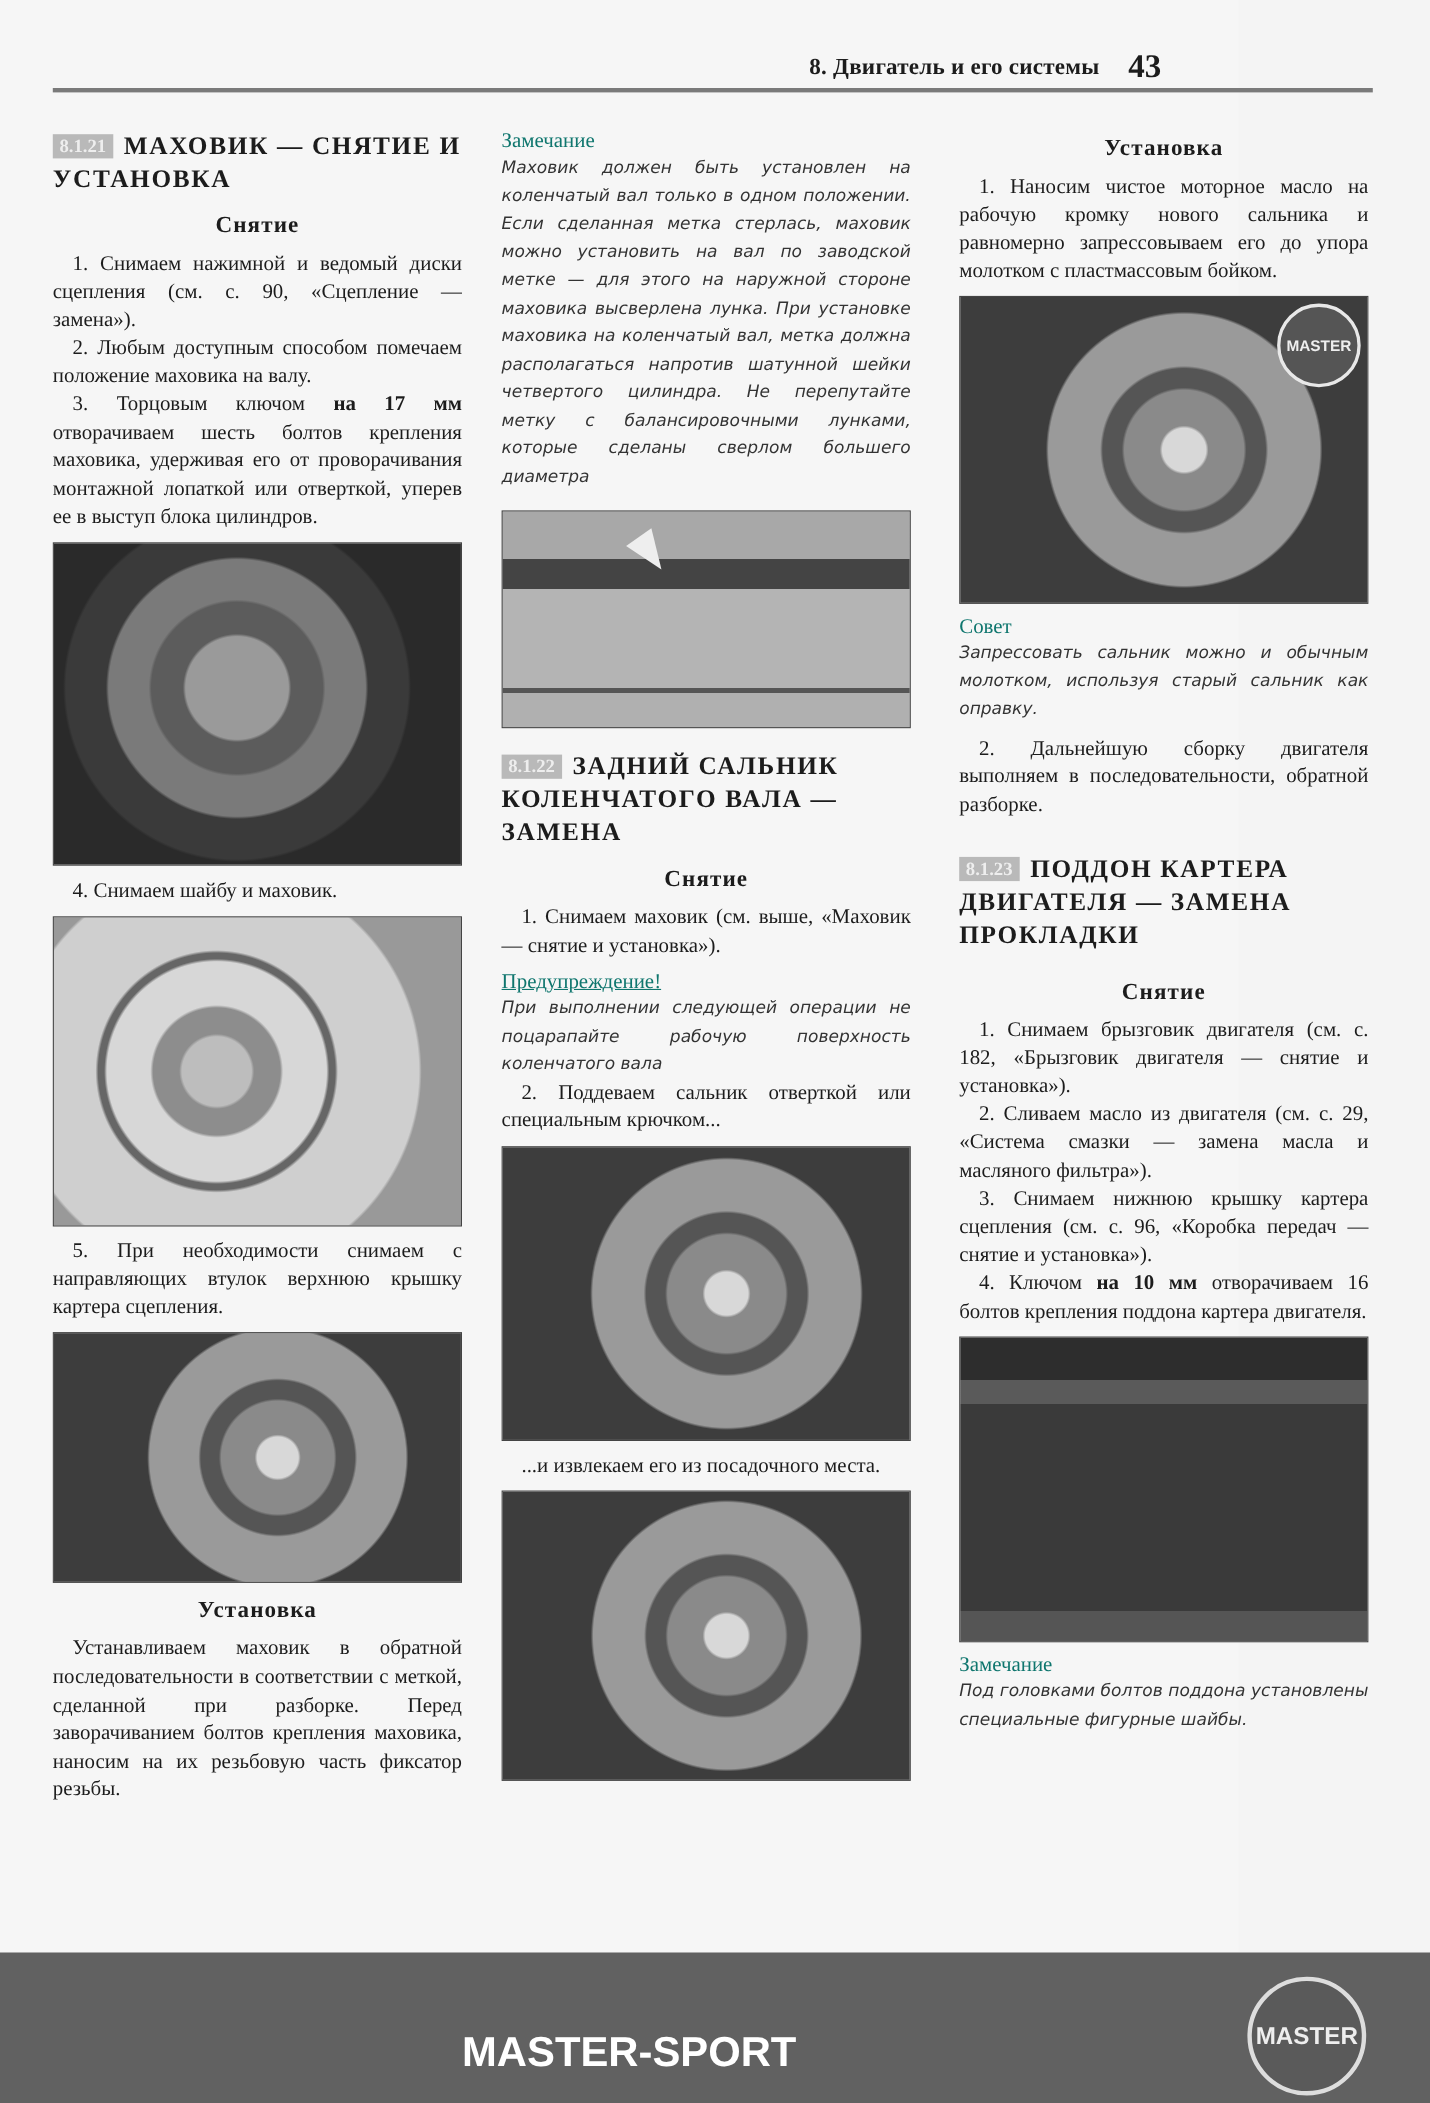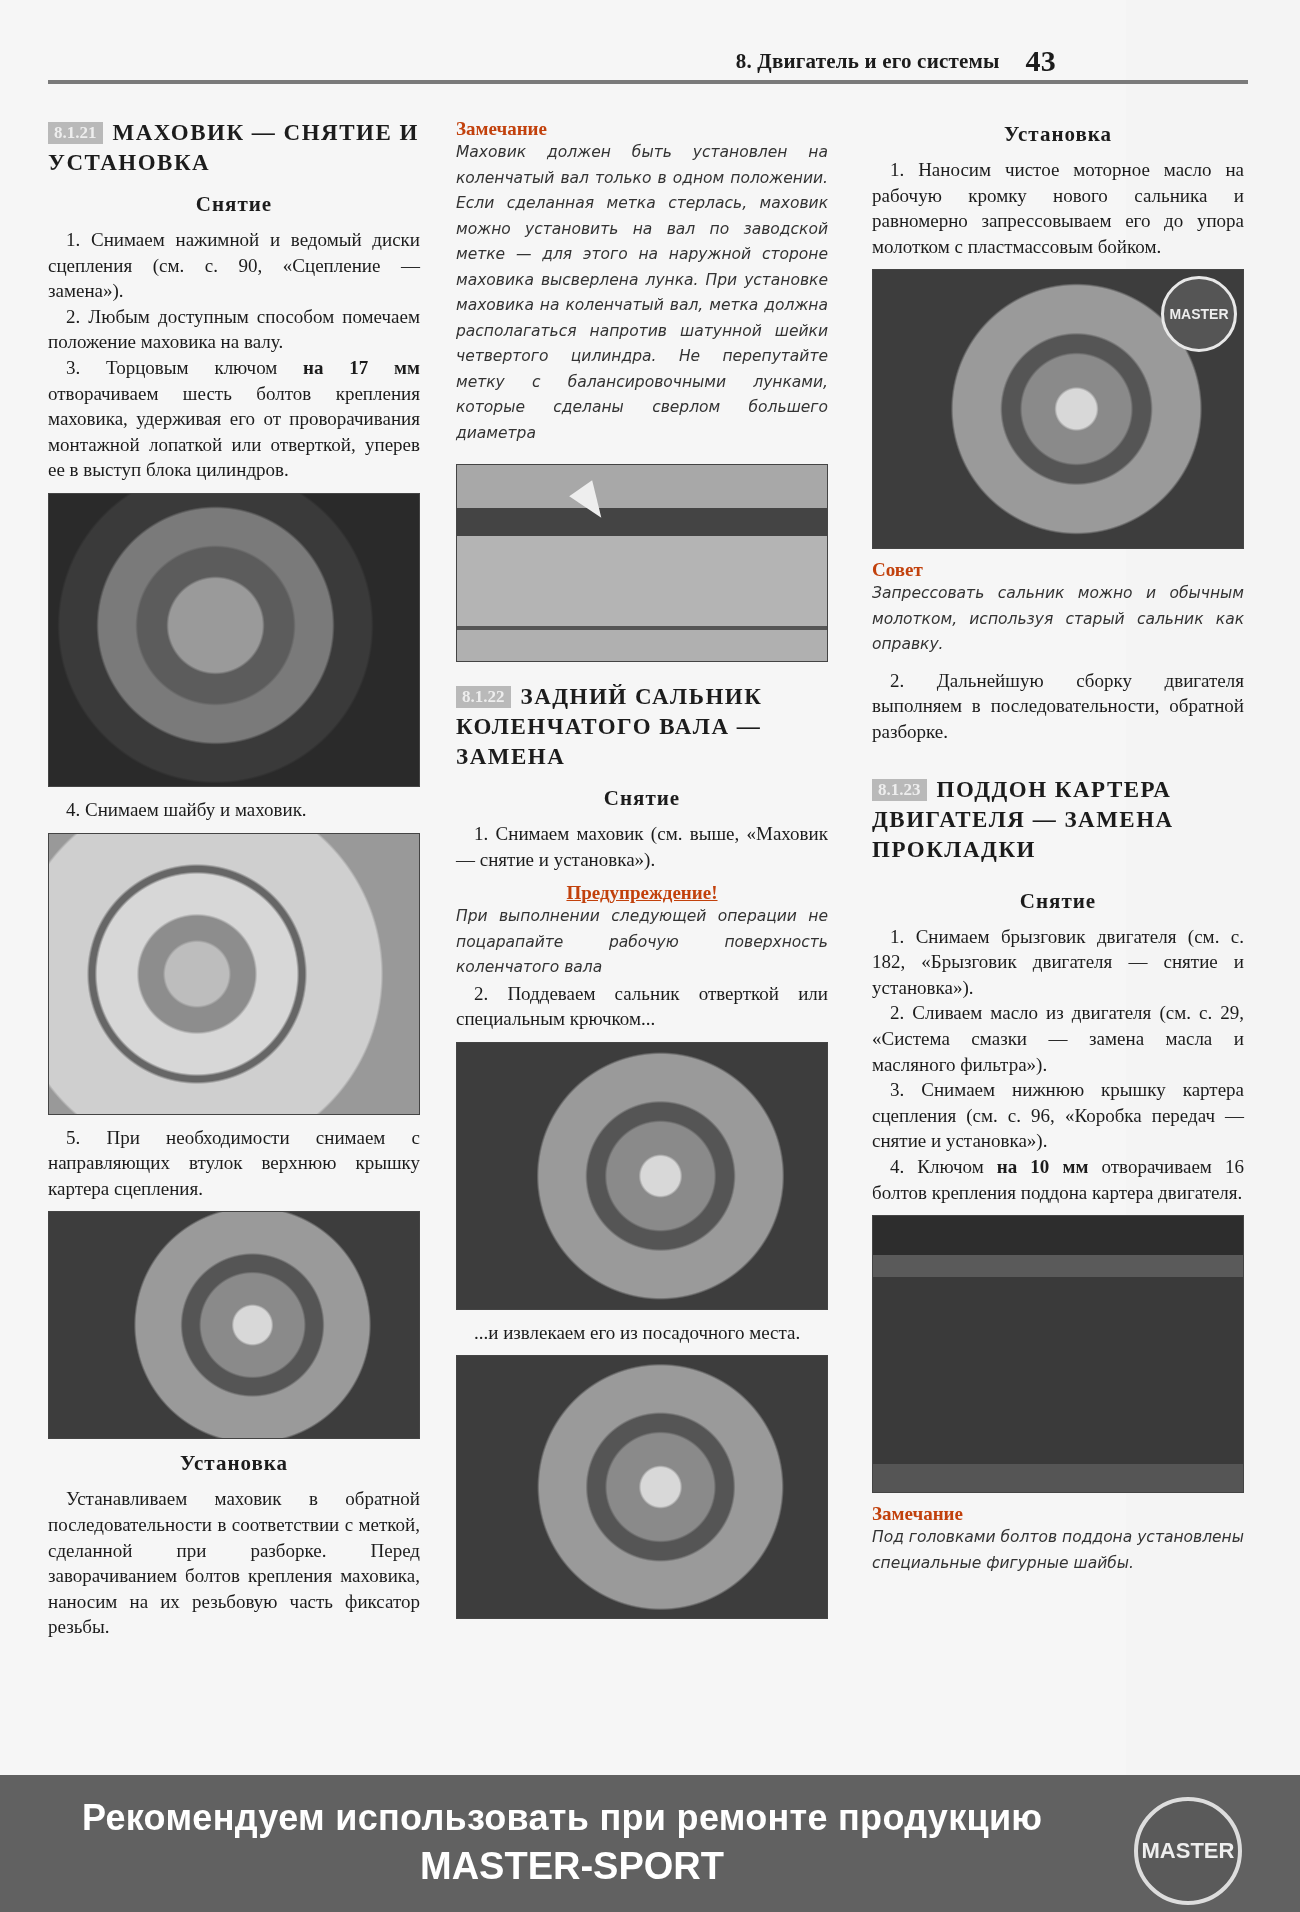--- a/index.html
+++ b/index.html
@@ -9,23 +9,23 @@
   .running-head { position:absolute; right:70px; top:44px; font-weight:bold; font-size:21px; letter-spacing:0.2px; }
   .running-head .pn { font-size:30px; margin-left:26px; vertical-align:-3px; }
   .rule { position:absolute; left:48px; top:80px; width:1200px; height:4px; background:#7a7a7a; }
   .col { position:absolute; top:118px; width:372px; }
   .c1 { left:48px; } .c2 { left:456px; } .c3 { left:872px; }
   .sec-title { font-weight:bold; font-size:23px; line-height:30px; letter-spacing:1.5px; margin:0 0 14px 0; text-transform:uppercase; }
   .badge { display:inline-block; background:#b9b9b9; color:#eee; font-size:17px; padding:0 6px; margin-right:10px; letter-spacing:0; line-height:22px; vertical-align:2px; }
   .sub { text-align:center; font-weight:bold; font-size:21px; letter-spacing:1px; margin:12px 0 10px 0; }
   p.t { font-size:19px; line-height:25.6px; text-align:justify; margin:0; text-indent:18px; }
   p.t b { font-weight:bold; }
-  .note-h { font-family:"Liberation Serif",serif; color:#c2410c; font-size:19px; line-height:22px;font-weight:bold; }
+  .note-h { font-family:"Liberation Serif",serif; color:#0f766e; font-size:19px; line-height:22px; }
   .note-b { font-family:"DejaVu Sans",sans-serif; font-style:italic; font-size:15.5px; line-height:25.5px; color:#333; text-align:justify; }
-  .warn-h { text-decoration:underline;text-align:center; }
+  .warn-h { text-decoration:underline; }
   .photo { position:relative; overflow:hidden; margin:10px 0; border:1px solid #444; }
   .ph-dark { background:radial-gradient(circle at 45% 45%, #9a9a9a 0 18%, #5c5c5c 19% 30%, #7a7a7a 31% 45%, #3a3a3a 46% 60%, #2a2a2a 61%); }
   .ph-light { background:radial-gradient(circle at 40% 50%, #bdbdbd 0 12%, #8d8d8d 13% 22%, #d7d7d7 23% 38%, #666 39% 41%, #cfcfcf 42% 70%, #999 71%); }
   .ph-gear { background:linear-gradient(#a8a8a8 0 22%, #444 22% 36%, #b4b4b4 36% 82%, #555 82% 84%, #b0b0b0 84%); }
   .ph-seal { background:radial-gradient(circle at 55% 50%, #d8d8d8 0 8%, #8a8a8a 9% 22%, #555 23% 30%, #9a9a9a 31% 50%, #3d3d3d 51%); }
   .ph-pan { background:linear-gradient(180deg,#2d2d2d 0 14%, #5a5a5a 14% 22%, #3a3a3a 22% 90%, #555 90%); }
   .logo-mini { position:absolute; right:6px; top:6px; width:70px; height:70px; border-radius:50%; border:3px solid #e8e8e8; color:#eee;
                font-family:"Liberation Sans",sans-serif; font-weight:bold; font-size:14px; display:flex; align-items:center; justify-content:center; background:#555; }
   .footer { position:absolute; left:0; top:1775px; width:1300px; height:137px; background:#616161; color:#fff; font-family:"Liberation Sans",sans-serif; }
   .footer .l1 { position:absolute; left:82px; top:22px; font-size:36px; font-weight:bold; letter-spacing:0.3px; }
@@ -96,16 +96,15 @@
     <p class="t">2. Сливаем масло из двигателя (см. с. 29, «Система смазки — замена масла и масляного фильтра»).</p>
     <p class="t">3. Снимаем нижнюю крышку картера сцепления (см. с. 96, «Коробка передач — снятие и установка»).</p>
     <p class="t"><span>4. Ключом</span> <b>на 10 мм</b> <span>отворачиваем 16 болтов крепления поддона картера двигателя.</span></p>
     <div class="photo ph-pan" style="height:276px;"></div>
     <div class="note-h">Замечание</div>
     <div class="note-b">Под головками болтов поддона установлены специальные фигурные шайбы.</div>
   </div>
 </div>
 
 <div class="footer">
-  <div class="l1">Рекомендуем использовать при ремонте продукцию</div>
   <div class="l2">MASTER-SPORT</div>
   <div class="logo">MASTER</div>
 </div>
 
 </body></html>

